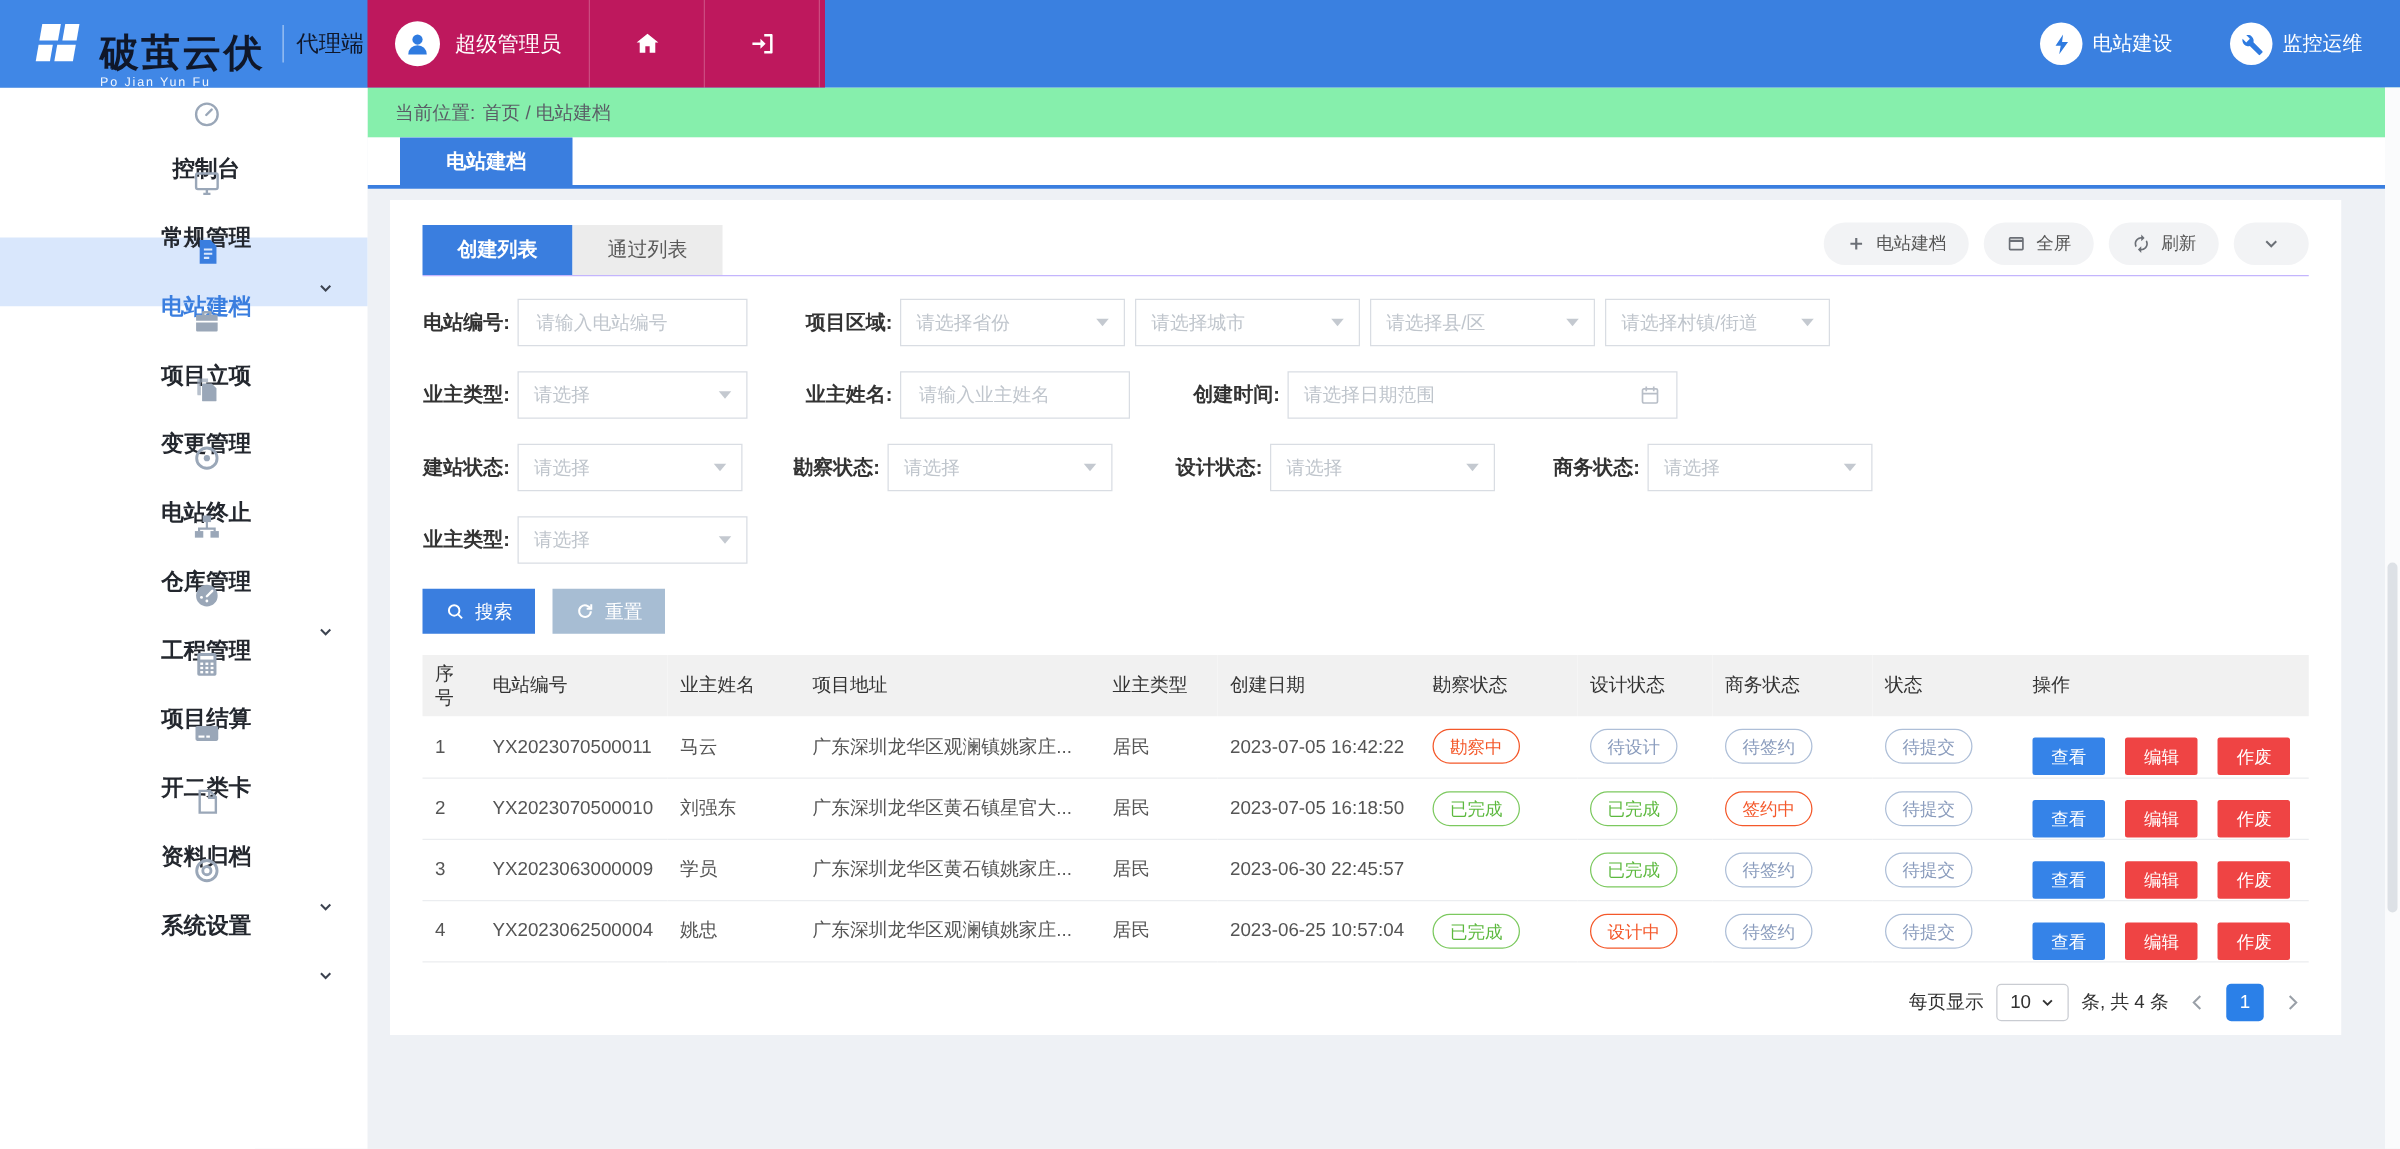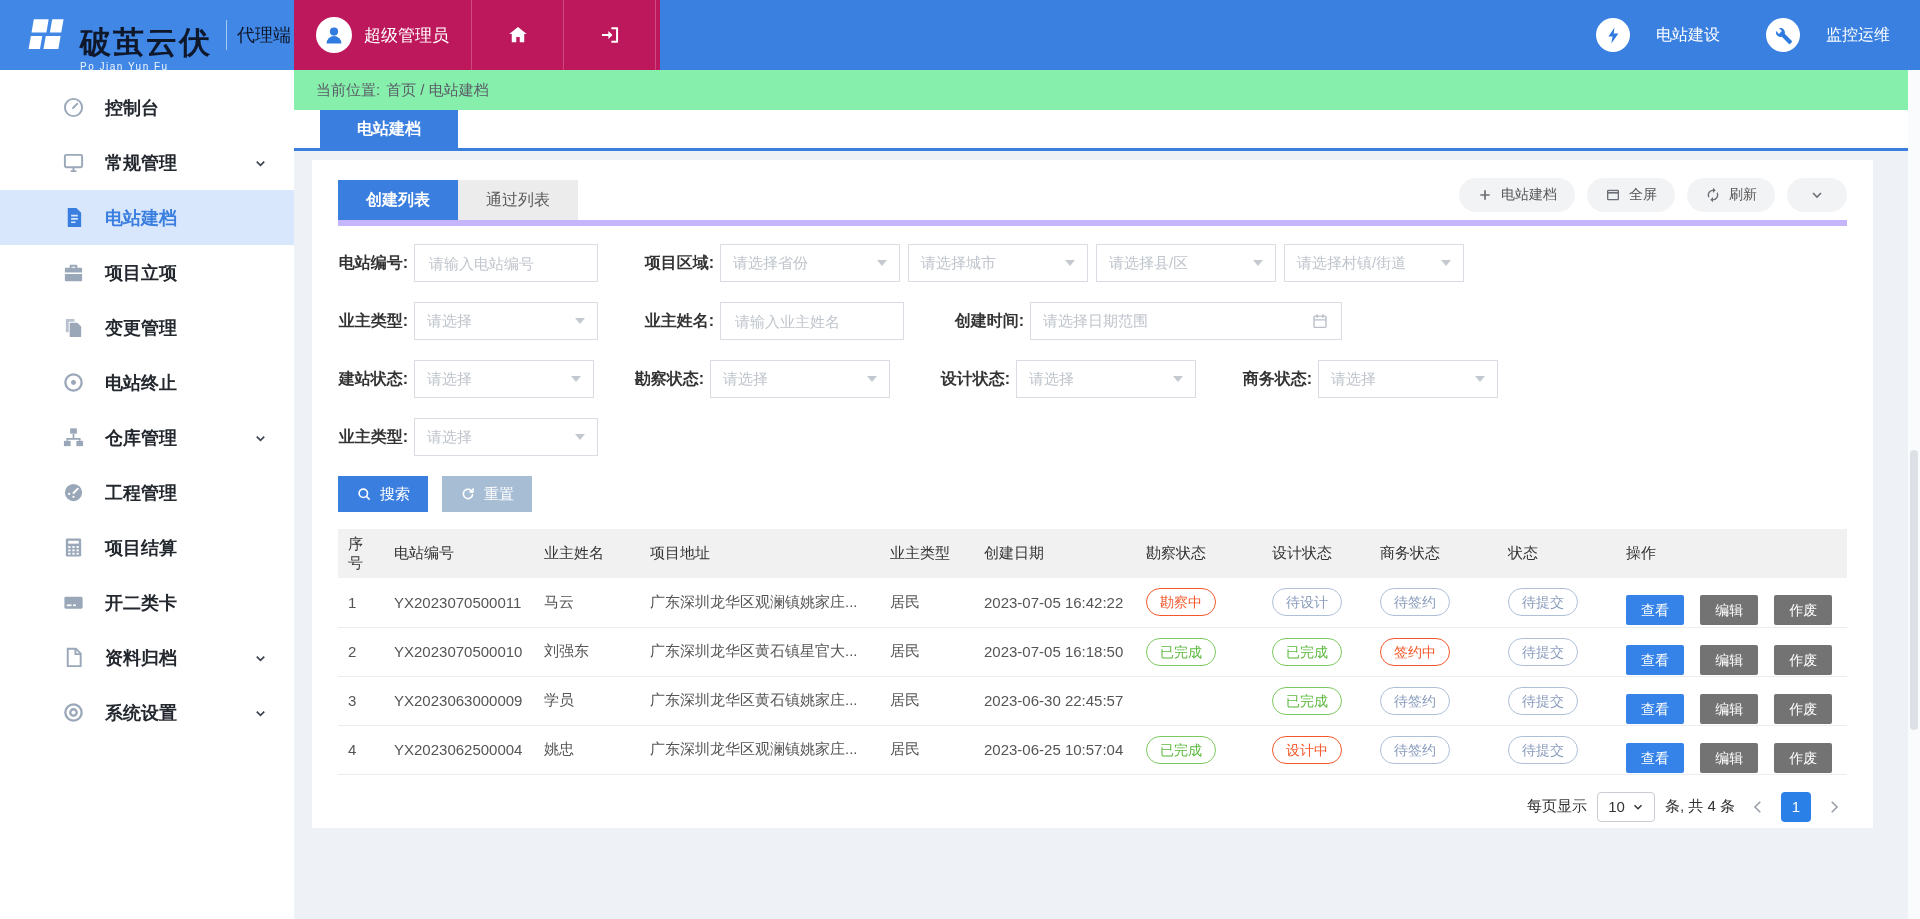--- a/index.html
+++ b/index.html
@@ -16,42 +16,42 @@
   .brand-divider { width:1px; height:30px; background:rgba(255,255,255,.55); margin:0 10px 0 14px; }
   .portal { color:#0f172a; font-size:18px; }
   .topbar-dark { width:366px; background:#be185d; display:flex; align-items:stretch; flex-shrink:0; }
   .user-chip { display:flex; align-items:center; gap:12px; padding:0 22px; border-right:1px solid rgba(255,255,255,.22); cursor:pointer; }
   .avatar { width:36px; height:36px; background:#fff; border-radius:50%; display:flex; align-items:center; justify-content:center; }
   .avatar svg { width:24px; height:24px; }
   .user-name { color:#fff; font-size:17px; white-space:nowrap; }
   .tb-btn { width:92px; display:flex; align-items:center; justify-content:center; border-right:1px solid rgba(255,255,255,.22); cursor:pointer; }
   .tb-btn svg { width:22px; height:22px; }
   .topbar-right { flex:1; display:flex; align-items:center; justify-content:flex-end; gap:46px; padding-right:30px; }
-  .top-nav { display:flex; align-items:center; gap:26px; color:#fff; font-size:16px; cursor:pointer; }
+  .top-nav { display:flex; align-items:center; gap:8px; color:#fff; font-size:16px; cursor:pointer; }
   .top-circle { width:34px; height:34px; background:#fff; border-radius:50%; display:flex; align-items:center; justify-content:center; }
   .top-circle svg { width:19px; height:19px; }
 
   
   .sidebar { position:absolute; left:0; top:70px; bottom:0; width:294px; background:#fff; padding-top:10px; z-index:10; }
-  .side-item { height:55px; display:flex; align-items:center; padding:0 26px 0 62px; gap:20px; font-size:18px; font-weight:bold; color:#23272e; cursor:pointer; }
+  .side-item { height:55px; display:flex; align-items:center; padding:0 26px 0 62px; gap:20px; font-size:18px; font-weight:bold; color:#23272e; cursor:pointer;flex-direction:column; }
   .side-item .s-ico { width:23px; height:23px; color:#9aa7b8; flex-shrink:0; }
   .side-item .s-ico svg { width:100%; height:100%; display:block; }
   .side-item .chev { margin-left:auto; width:15px; height:15px; color:#3c4350; }
   .side-item.active { background:#d9e7fc; color:#3a7edf; }
   .side-item.active .s-ico { color:#3a7edf; }
 
   
   .content { position:absolute; left:294px; top:70px; right:0; bottom:0; }
   .breadcrumb-bar { height:40px; background:#86efac; display:flex; align-items:center; padding-left:22px; font-size:15px; color:#5a5e66; gap:6px; }
   .tabbar { height:41px; background:#fff; border-bottom:3px solid #3a7edf; display:flex; align-items:flex-end; padding-left:26px; }
   .page-tab { height:38px; min-width:138px; background:#3a7edf; color:#fff; font-size:16px; font-weight:bold; display:flex; align-items:center; justify-content:center; padding:0 18px; cursor:pointer; }
 
   .card { position:absolute; left:18px; right:47px; top:90px; bottom:91px; background:#fff; padding:18px 26px 0 26px; }
 
-  .card-head { display:flex; justify-content:space-between; align-items:flex-end; border-bottom:6px solid #c4b5fd; }
+  .card-head { display:flex; justify-content:space-between; align-items:flex-end; border-bottom:1px solid #c4b5fd; }
   .ctabs { display:flex; }
   .ctab { min-width:120px; height:40px; display:flex; align-items:center; justify-content:center; font-size:16px; background:#ececec; color:#595959; cursor:pointer; padding:0 16px; }
   .ctab.active { background:#3a7edf; color:#fff; font-weight:bold; }
   .toolbar { display:flex; gap:12px; margin-bottom:8px; }
   .pill { height:34px; border-radius:17px; background:#f2f3f5; color:#555; font-size:14px; display:flex; align-items:center; gap:8px; padding:0 18px; cursor:pointer; }
   .pill svg { width:16px; height:16px; }
   .pill.icon-only { padding:0 22px; }
 
   
   .filters { padding-top:18px; }
@@ -74,21 +74,21 @@
   
   table { width:100%; border-collapse:collapse; margin-top:17px; table-layout:fixed; }
   thead th { background:#f1f1f1; height:49px; font-weight:normal; text-align:left; padding:0 10px; font-size:15px; color:#333; }
   tbody td { height:49px; border-bottom:1px solid #ebedf0; padding:0 10px; font-size:15px; color:#555; white-space:nowrap; overflow:hidden; }
   .badge { display:inline-block; padding:6px 13px; border:1px solid; border-radius:999px; font-size:14px; line-height:1; }
   .badge-orange { color:#f4582a; border-color:#f4582a; }
   .badge-green  { color:#5db93f; border-color:#7cc95f; }
   .badge-slate  { color:#8a9cbd; border-color:#aebfd8; }
   .act { display:inline-block; margin-right:12px; padding:8px 15px; font-size:14px; color:#fff; border-radius:2px; cursor:pointer; line-height:1; }
   .act-view { background:#3583e8; }
-  .act-purple { background:#737373;margin-top:16px; }
+  .act-purple { background:#ef4444;margin-top:16px; }
 
   
   .pager { display:flex; justify-content:flex-end; align-items:center; gap:10px; margin-top:17px; font-size:15px; color:#333; }
   .pp { width:58px; height:30px; border:1px solid #c9ccd2; border-radius:4px; display:flex; align-items:center; justify-content:center; gap:7px; cursor:pointer; }
   .pp svg { width:12px; height:12px; }
   .pchev { width:26px; height:30px; display:flex; align-items:center; justify-content:center; color:#9aa0a8; cursor:pointer; }
   .pchev svg { width:18px; height:18px; }
   .pnum { width:30px; height:30px; background:#2b80e8; border-radius:4px; color:#fff; display:flex; align-items:center; justify-content:center; cursor:pointer; }
 
   

